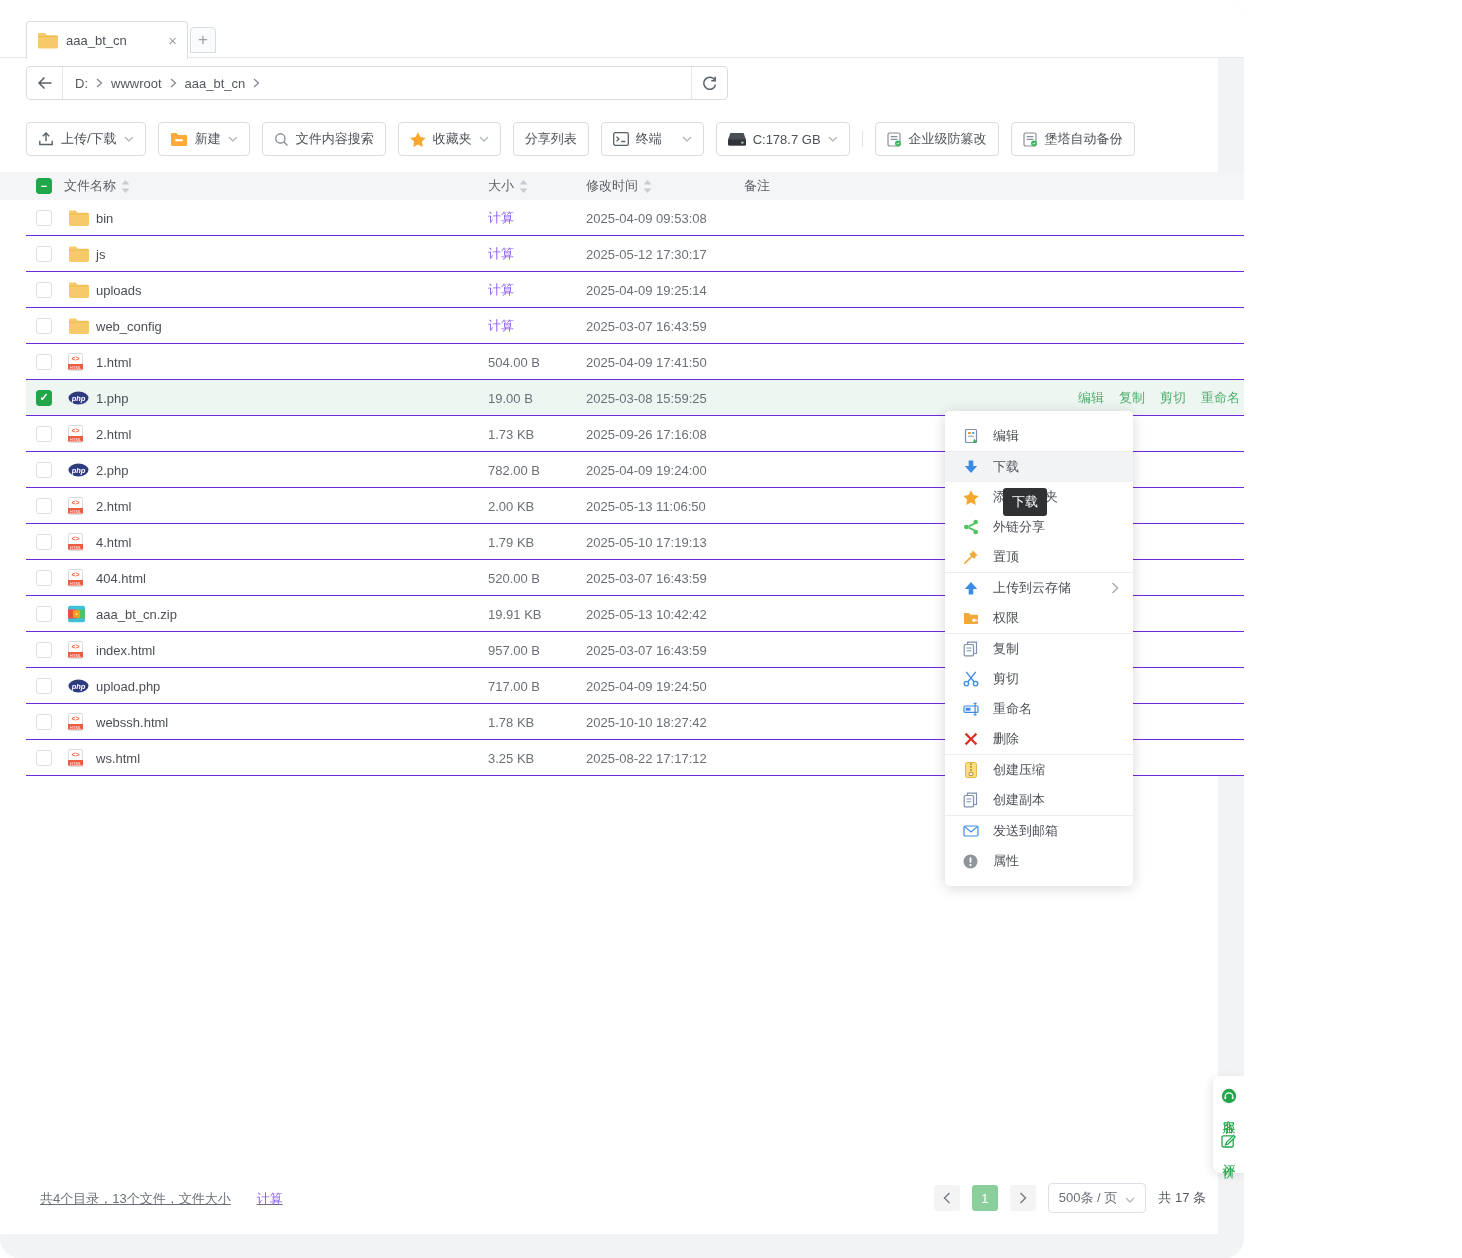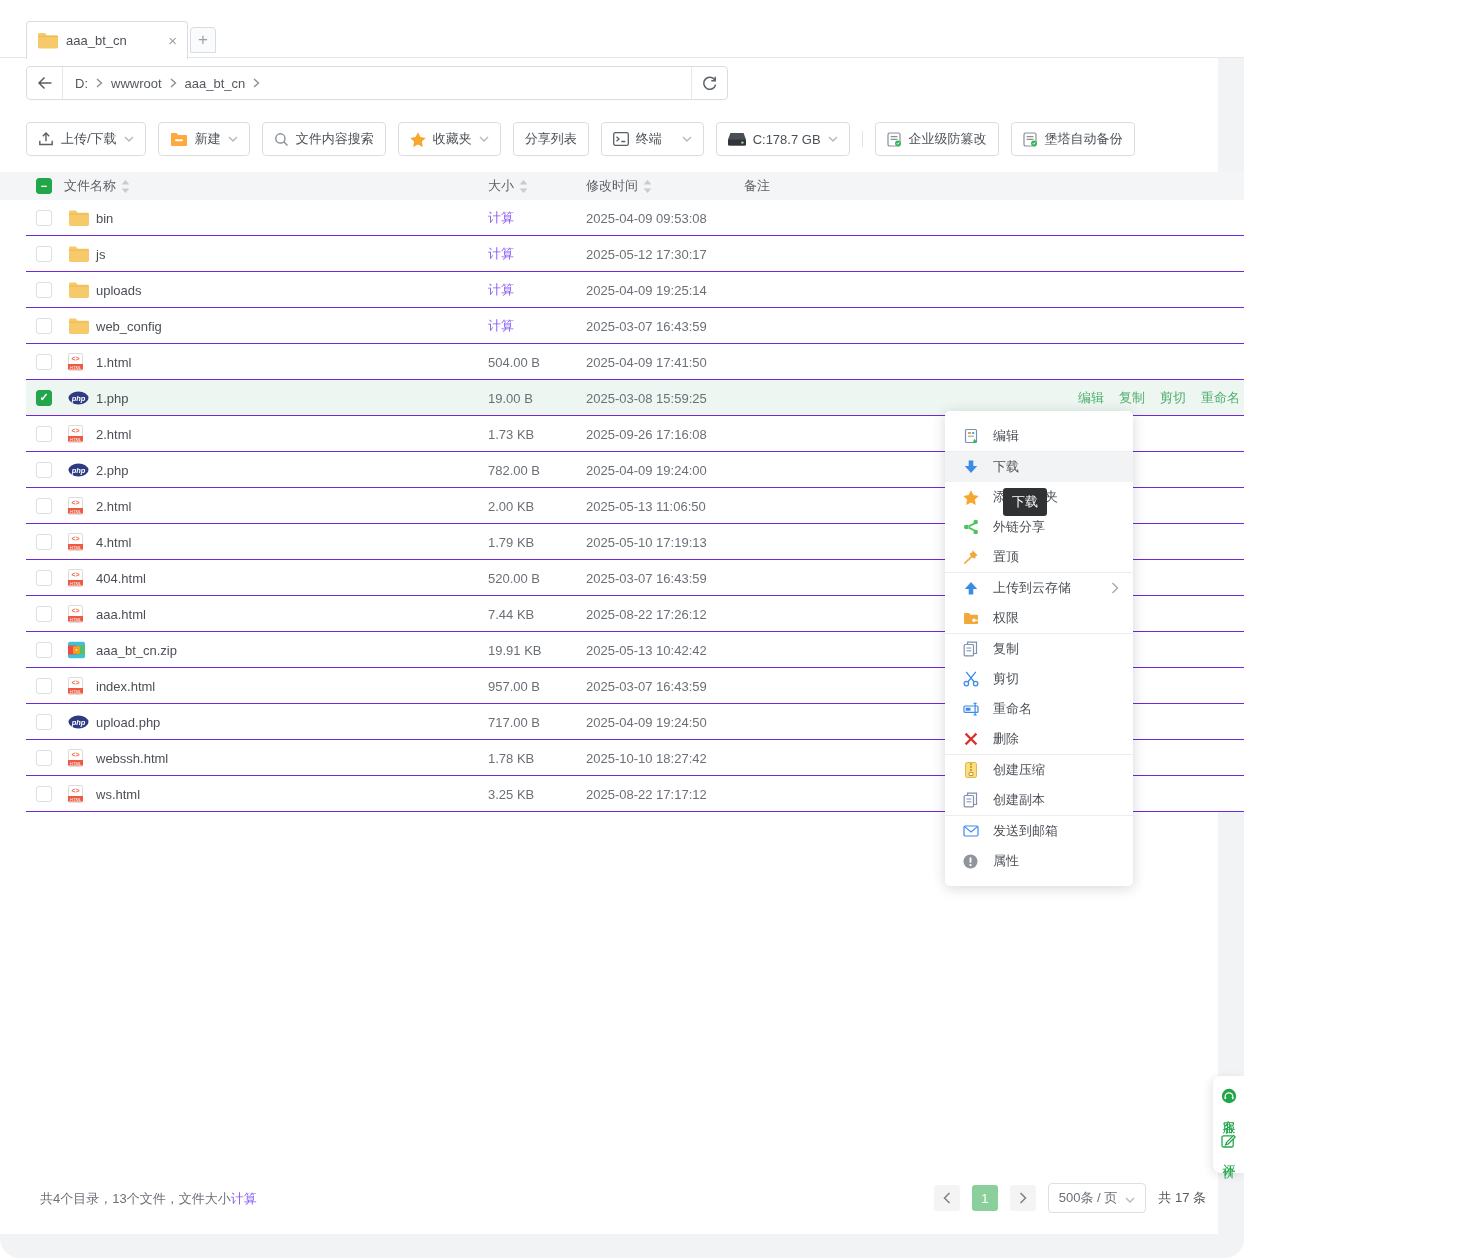--- a/index.html
+++ b/index.html
@@ -63,21 +63,21 @@
   .cmenu { position:absolute; left:945px; top:411px; width:188px; background:#fff; border-radius:5px; box-shadow:0 2px 14px rgba(0,0,0,.16); padding:10px 0; z-index:20; }
   .cmenu .sep { height:1px; background:#ededf0; margin:0; }
   .mitem { height:30px; display:flex; align-items:center; gap:14px; padding:0 14px 0 17px; color:#4b5056; cursor:pointer; }
   .mitem.hl { background:#f2f3f5; }
   .mitem .mi-ico { width:17px; display:flex; justify-content:center; }
   .mitem .sub { margin-left:auto; display:flex; }
 
   .tooltip { position:absolute; left:1003px; top:488px; background:#2f3133; color:#fff; padding:5px 9px; border-radius:3px; font-size:13px; z-index:30; }
 
   
-  .footer-left { position:absolute; left:40px; top:1190px; display:flex; align-items:center; gap:0; color:#6b7077; }
+  .footer-left { position:absolute; left:40px; top:1190px; display:flex; align-items:center; gap:26px; color:#6b7077;text-decoration:underline; }
   .pager { position:absolute; right:38px; top:1183px; display:flex; align-items:center; gap:12px; }
   .pg-btn { width:26px; height:26px; background:#f4f4f5; border-radius:3px; display:flex; align-items:center; justify-content:center; cursor:pointer; }
   .pg-num { width:26px; height:26px; background:#8bd09c; color:#fff; border-radius:3px; display:flex; align-items:center; justify-content:center; cursor:pointer; }
   .pg-size { height:30px; border:1px solid #dcdfe6; border-radius:4px; display:flex; align-items:center; gap:8px; padding:0 10px; color:#6b7077; cursor:pointer; }
   .pg-total { color:#55595f; }
 
   
   .sidew { position:absolute; right:0; top:1076px; width:31px; background:#fff; border-radius:8px 0 0 8px; box-shadow:-2px 2px 10px rgba(0,0,0,.10); padding:12px 0 14px; display:flex; flex-direction:column; align-items:center; gap:18px; z-index:15; }
   .sidew .sw-item { display:flex; flex-direction:column; align-items:center; gap:5px; cursor:pointer; }
   .vtext { writing-mode:vertical-lr; color:#21a649; font-size:13px; letter-spacing:3px; }
@@ -579,38 +579,20 @@
         <span class="acell p-name">404.html</span>
         <span class="acell p-size">520.00 B</span>
         <span class="acell p-time">2025-03-07 16:43:59</span>
       </div>
       <div class="frow">
         <span class="acell p-cb">
           <span class="cbx"></span>
         </span>
         <span class="acell p-ico">
           <span style="display: flex;">
-            <svg width="15" height="18" viewBox="0 0 15 18">
-              <rect x=".5" y=".5" width="14" height="17" rx="1.5" fill="#fff" stroke="#dcdcdc"></rect>
-              <text x="7.5" y="8" font-size="7" font-weight="bold" fill="#f0653a" text-anchor="middle">&lt;&gt;</text>
-              <rect x="0" y="11" width="15" height="5.5" fill="#ef5a43"></rect>
-              <text x="7.5" y="15.5" font-size="4" fill="#fff" text-anchor="middle">HTML</text>
-            </svg>
-          </span>
-        </span>
-        <span class="acell p-name">aaa.html</span>
-        <span class="acell p-size">7.44 KB</span>
-        <span class="acell p-time">2025-08-22 17:26:12</span>
-      </div>
-      <div class="frow">
-        <span class="acell p-cb">
-          <span class="cbx"></span>
-        </span>
-        <span class="acell p-ico">
-          <span style="display: flex;">
             <svg width="17" height="17" viewBox="0 0 17 17">
               <rect width="17" height="17" rx="2.5" fill="#3fc1da"></rect>
               <rect y="4" width="8.5" height="9" fill="#ef4b3f"></rect>
               <rect x="8.5" y="4" width="8.5" height="9" fill="#56bd68"></rect>
               <rect x="5" y="4.8" width="7" height="7.4" rx="1" fill="#f6a323"></rect>
               <circle cx="8.5" cy="8.5" r="1.9" fill="#ffd34d" stroke="#e2902a"></circle>
             </svg>
           </span>
         </span>
         <span class="acell p-name">aaa_bt_cn.zip</span>

